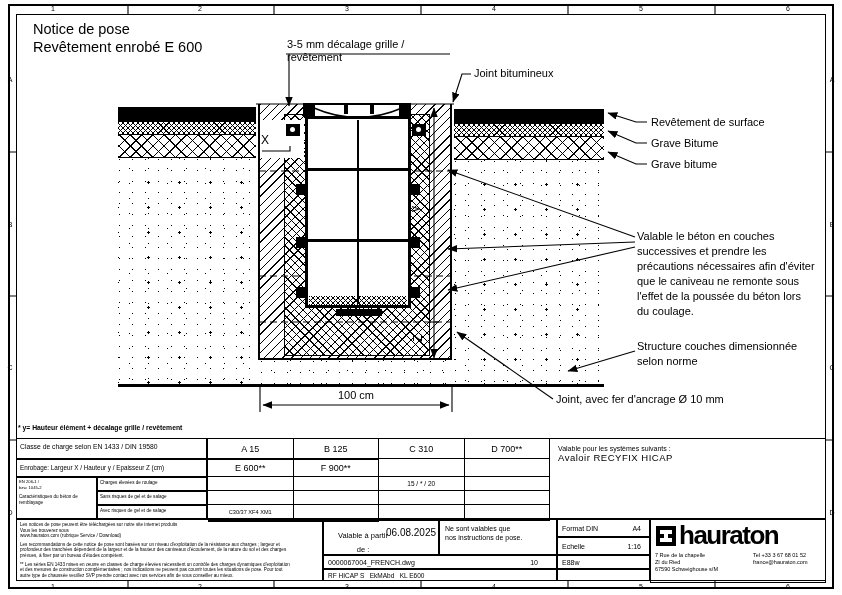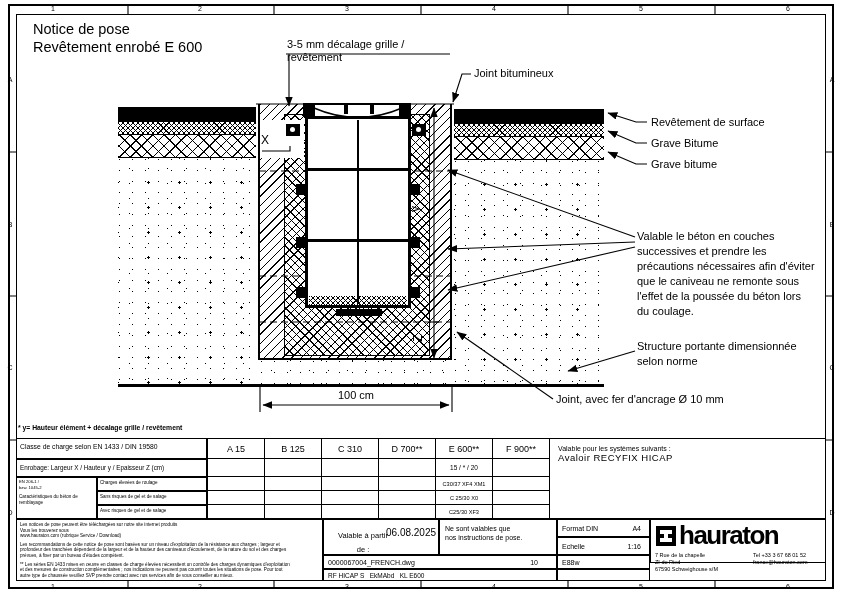--- a/index.html
+++ b/index.html
@@ -23,21 +23,21 @@
   .stipple{background-image:
      radial-gradient(circle,#000 .8px,transparent 1px),
      radial-gradient(circle,#000 .6px,transparent .8px),
      radial-gradient(circle,#000 1px,transparent 1.2px);
      background-size:19px 15px,13px 11px,31px 25px;
      background-position:2px 3px,8px 7px,15px 12px;}
   .black{background:#000;}
   .ann{position:absolute;font-size:11px;line-height:15px;}
   .rot{transform:rotate(-90deg);font-size:12px;}
   .clsgrid{position:absolute;left:207px;top:438px;width:342px;height:81px;display:grid;
-           grid-template-columns:repeat(6,1fr);grid-template-rows:21px 18px 14px 14px 14px;
+           grid-template-columns:repeat(4,1fr);grid-template-rows:21px 18px 14px 14px 14px;
            border-left:1px solid #000;}
   .clsgrid>div{border-right:1px solid #000;border-bottom:1px solid #000;border-top:1px solid #000;
            margin-top:-1px;display:flex;align-items:center;justify-content:center;overflow:hidden;}
   .clsgrid>div:nth-child(-n+6){margin-top:0;}
   .hdr{font-size:9px;}
   .val{font-size:5.6px;}
   .tiny{font-size:4.6px;line-height:5.6px;}
   .fitdot{position:absolute;left:4px;top:3px;width:5px;height:5px;background:#fff;border-radius:50%;}
   svg.ovl{position:absolute;left:0;top:0;pointer-events:none;}
 </style>
@@ -126,21 +126,21 @@
   <div class="ann" style="left:474px;top:66px;">Joint bitumineux</div>
   <div class="ann" style="left:651px;top:115px;">Revêtement de surface</div>
   <div class="ann" style="left:651px;top:136px;">Grave Bitume</div>
   <div class="ann" style="left:651px;top:157px;">Grave bitume</div>
   <div class="ann pre" style="left:637px;top:229px;width:192px;">Valable le béton en couches
 successives et prendre les
 précautions nécessaires afin d'éviter
 que le caniveau ne remonte sous
 l'effet de la poussée du béton lors
 du coulage.</div>
-  <div class="ann pre" style="left:637px;top:339px;width:192px;">Structure portante dimensionnée
+  <div class="ann pre" style="left:637px;top:339px;width:192px;">Structure couches dimensionnée
 selon norme</div>
   <div class="ann" style="left:556px;top:392px;">Joint, avec fer d'ancrage Ø 10 mm</div>
 
   <div class="abs" style="left:18px;top:424px;font-size:6.8px;font-weight:bold;">* y= Hauteur élément + décalage grille / revêtement</div>
 
   <div class="cell" style="left:16px;top:438px;width:191px;height:21px;font-size:6.8px;padding:4px 3px 0 3px;">Classe de charge selon EN 1433 / DIN 19580</div>
   <div class="cell" style="left:16px;top:459px;width:191px;height:18px;font-size:6.3px;padding:4px 3px 0 3px;">Enrobage: Largeur X / Hauteur y / Epaisseur Z (cm)</div>
   <div class="cell" style="left:16px;top:477px;width:81px;height:42px;padding:1px 2px;">
     <div class="tiny pre" style="font-size:4.2px;">EN 206-1 /
 bzw. 1045-2</div>
@@ -220,21 +220,21 @@
     <span style="position:absolute;left:4px;top:3px;font-size:7px;">0000067004_FRENCH.dwg</span>
     <span style="position:absolute;right:18px;top:3px;font-size:7px;">10</span>
   </div>
   <div class="cell" style="left:557px;top:555px;width:93px;height:14px;">
     <span style="position:absolute;left:4px;top:3px;font-size:7px;">E88w</span>
   </div>
   <div class="cell" style="left:323px;top:569px;width:234px;height:12px;">
     <span style="position:absolute;left:4px;top:2px;font-size:6.5px;white-space:pre;">RF HICAP S   EkMAbd   KL E600</span>
   </div>
   <div class="cell" style="left:557px;top:569px;width:93px;height:12px;"></div>
-  <div class="cell" style="left:650px;top:519px;width:176px;height:44px;">
+  <div class="cell" style="left:650px;top:519px;width:176px;height:64px;">
     <div style="position:absolute;left:5px;top:6px;width:20px;height:20px;background:#000;">
       <svg width="20" height="20">
           <path d="M4,4 h12 v4 h-4 v4 h4 v4 h-12 v-4 h4 v-4 h-4 z" fill="#fff"></path>
         </svg>
     </div>
     <div style="position:absolute;left:28px;top:0px;font-size:26px;font-weight:bold;letter-spacing:-1.5px;">hauraton</div>
     <div class="pre" style="position:absolute;left:4px;top:32px;font-size:5.5px;line-height:7px;">7 Rue de la chapelle
 ZI du Ried
 67590 Schweighouse s/M</div>
     <div class="pre" style="position:absolute;left:102px;top:32px;font-size:5.5px;line-height:7px;">Tel +33 3 67 68 01 52

